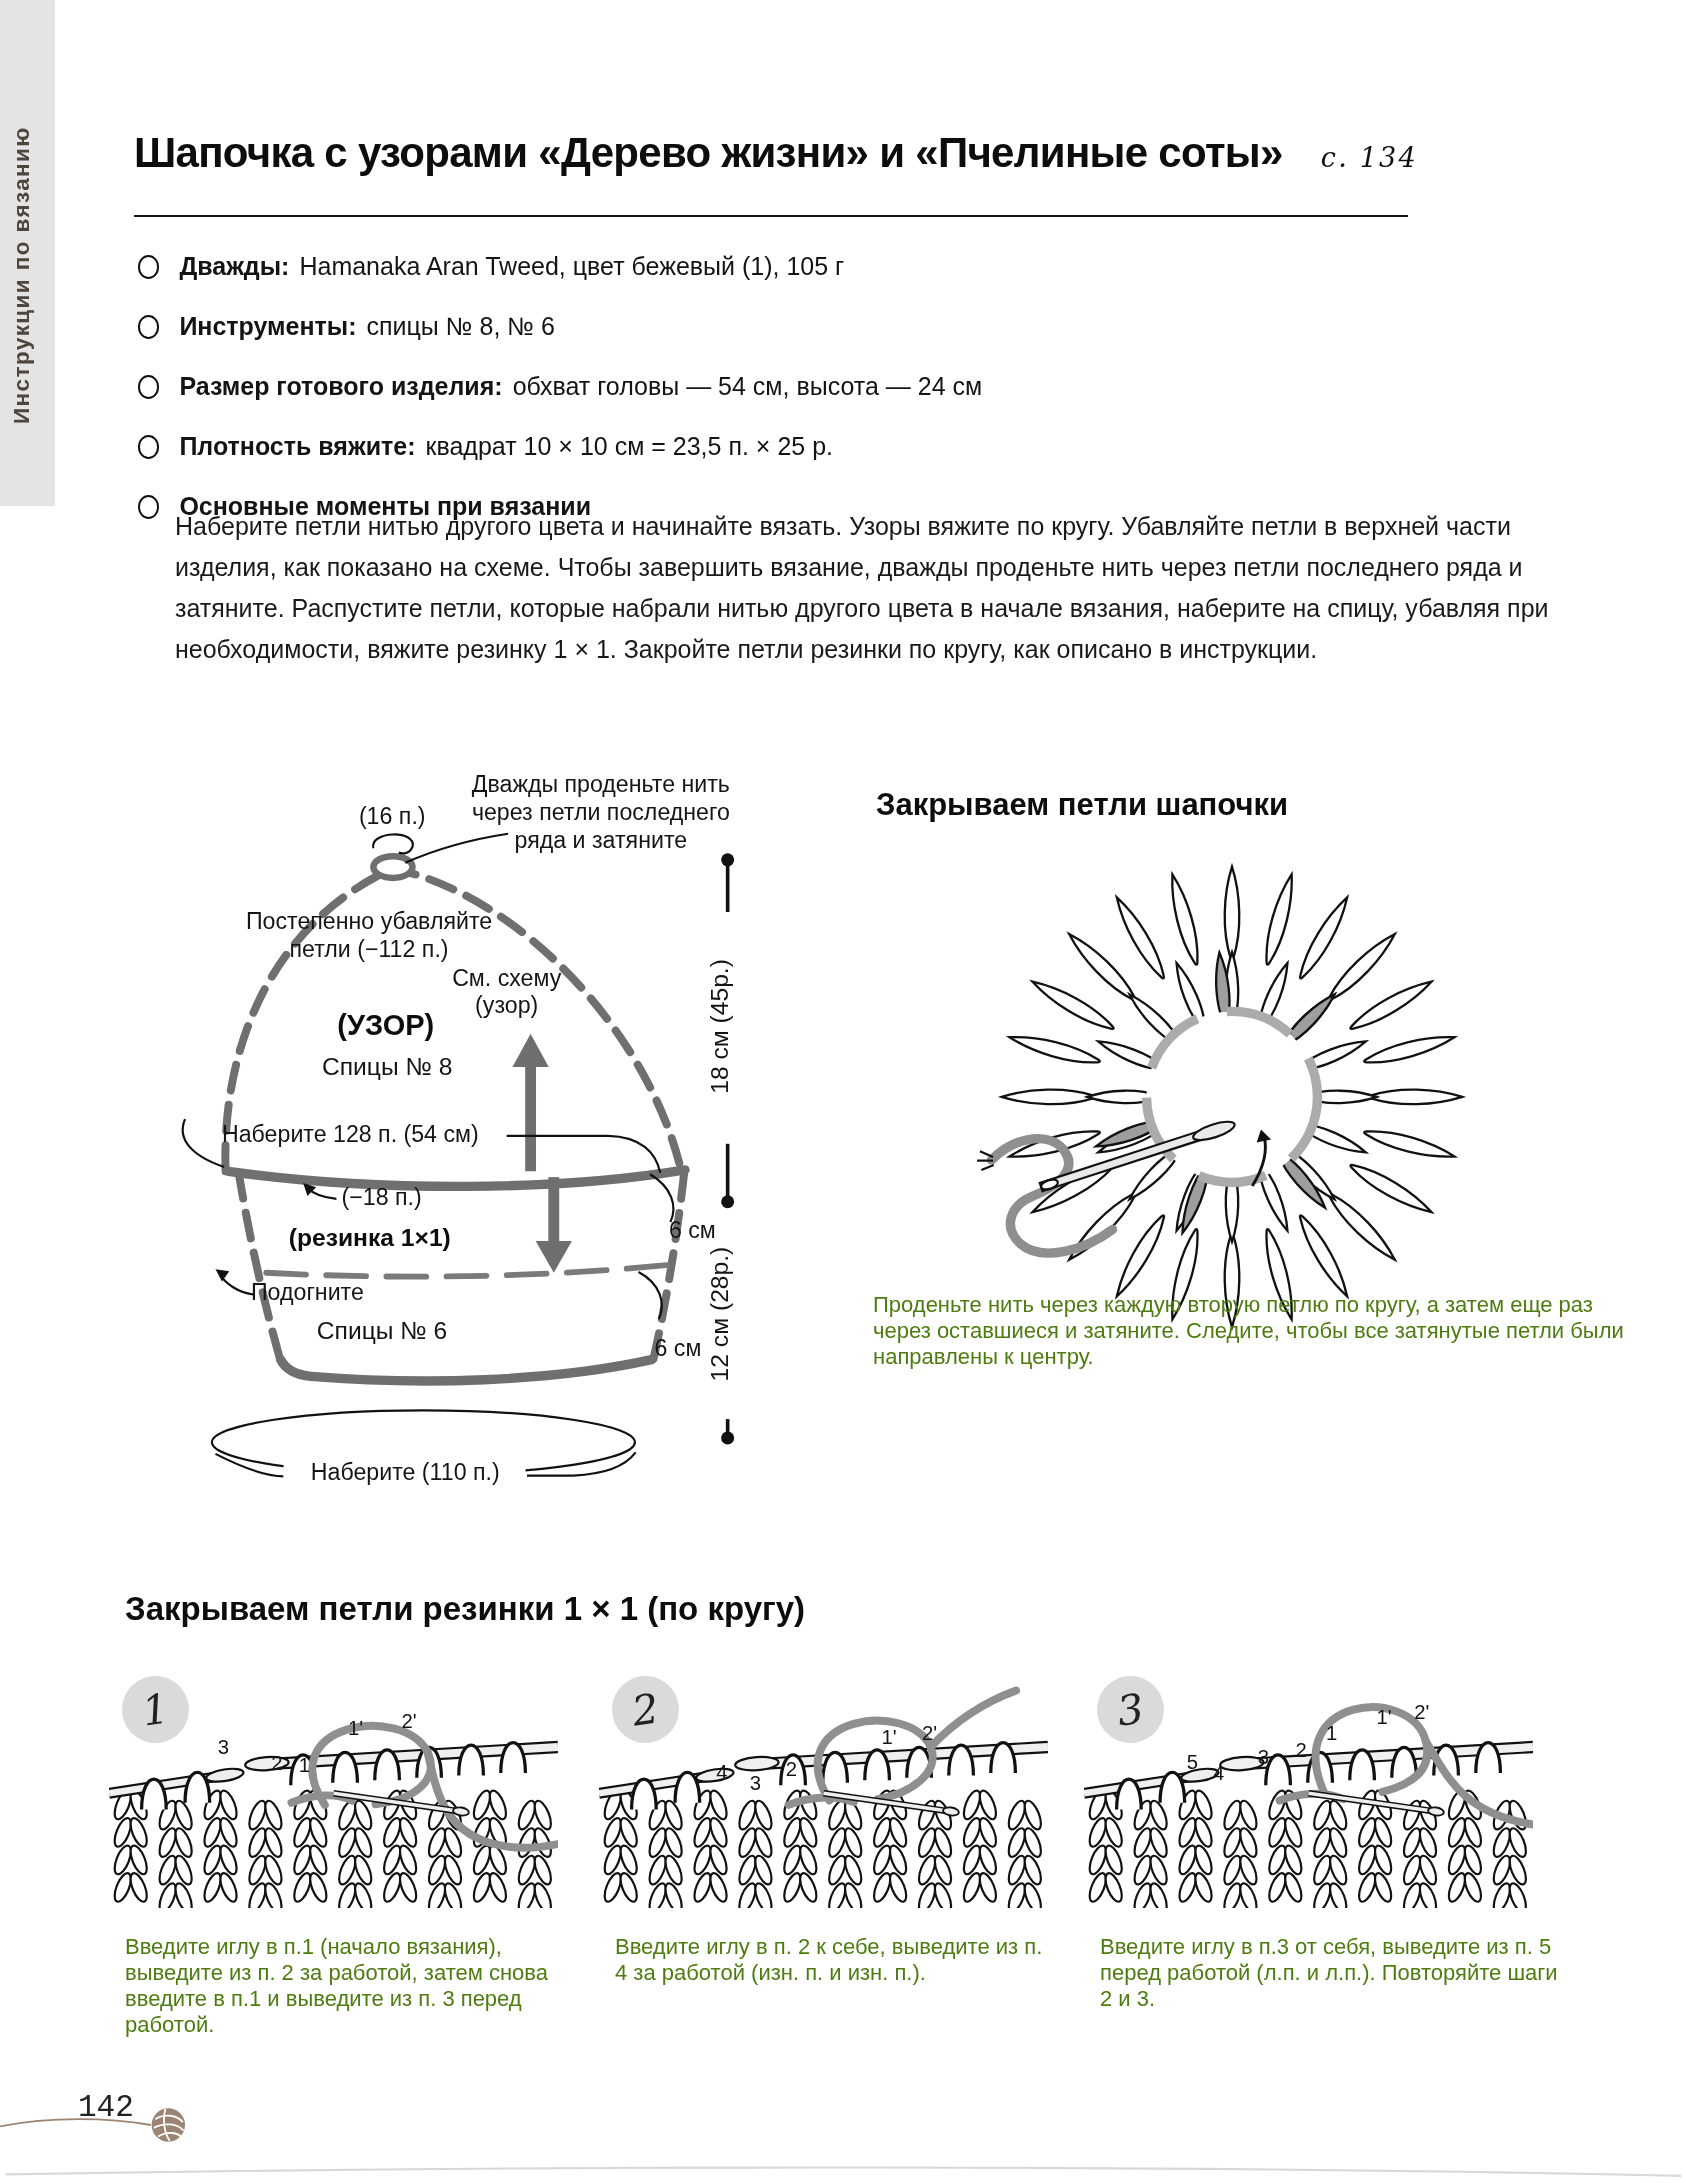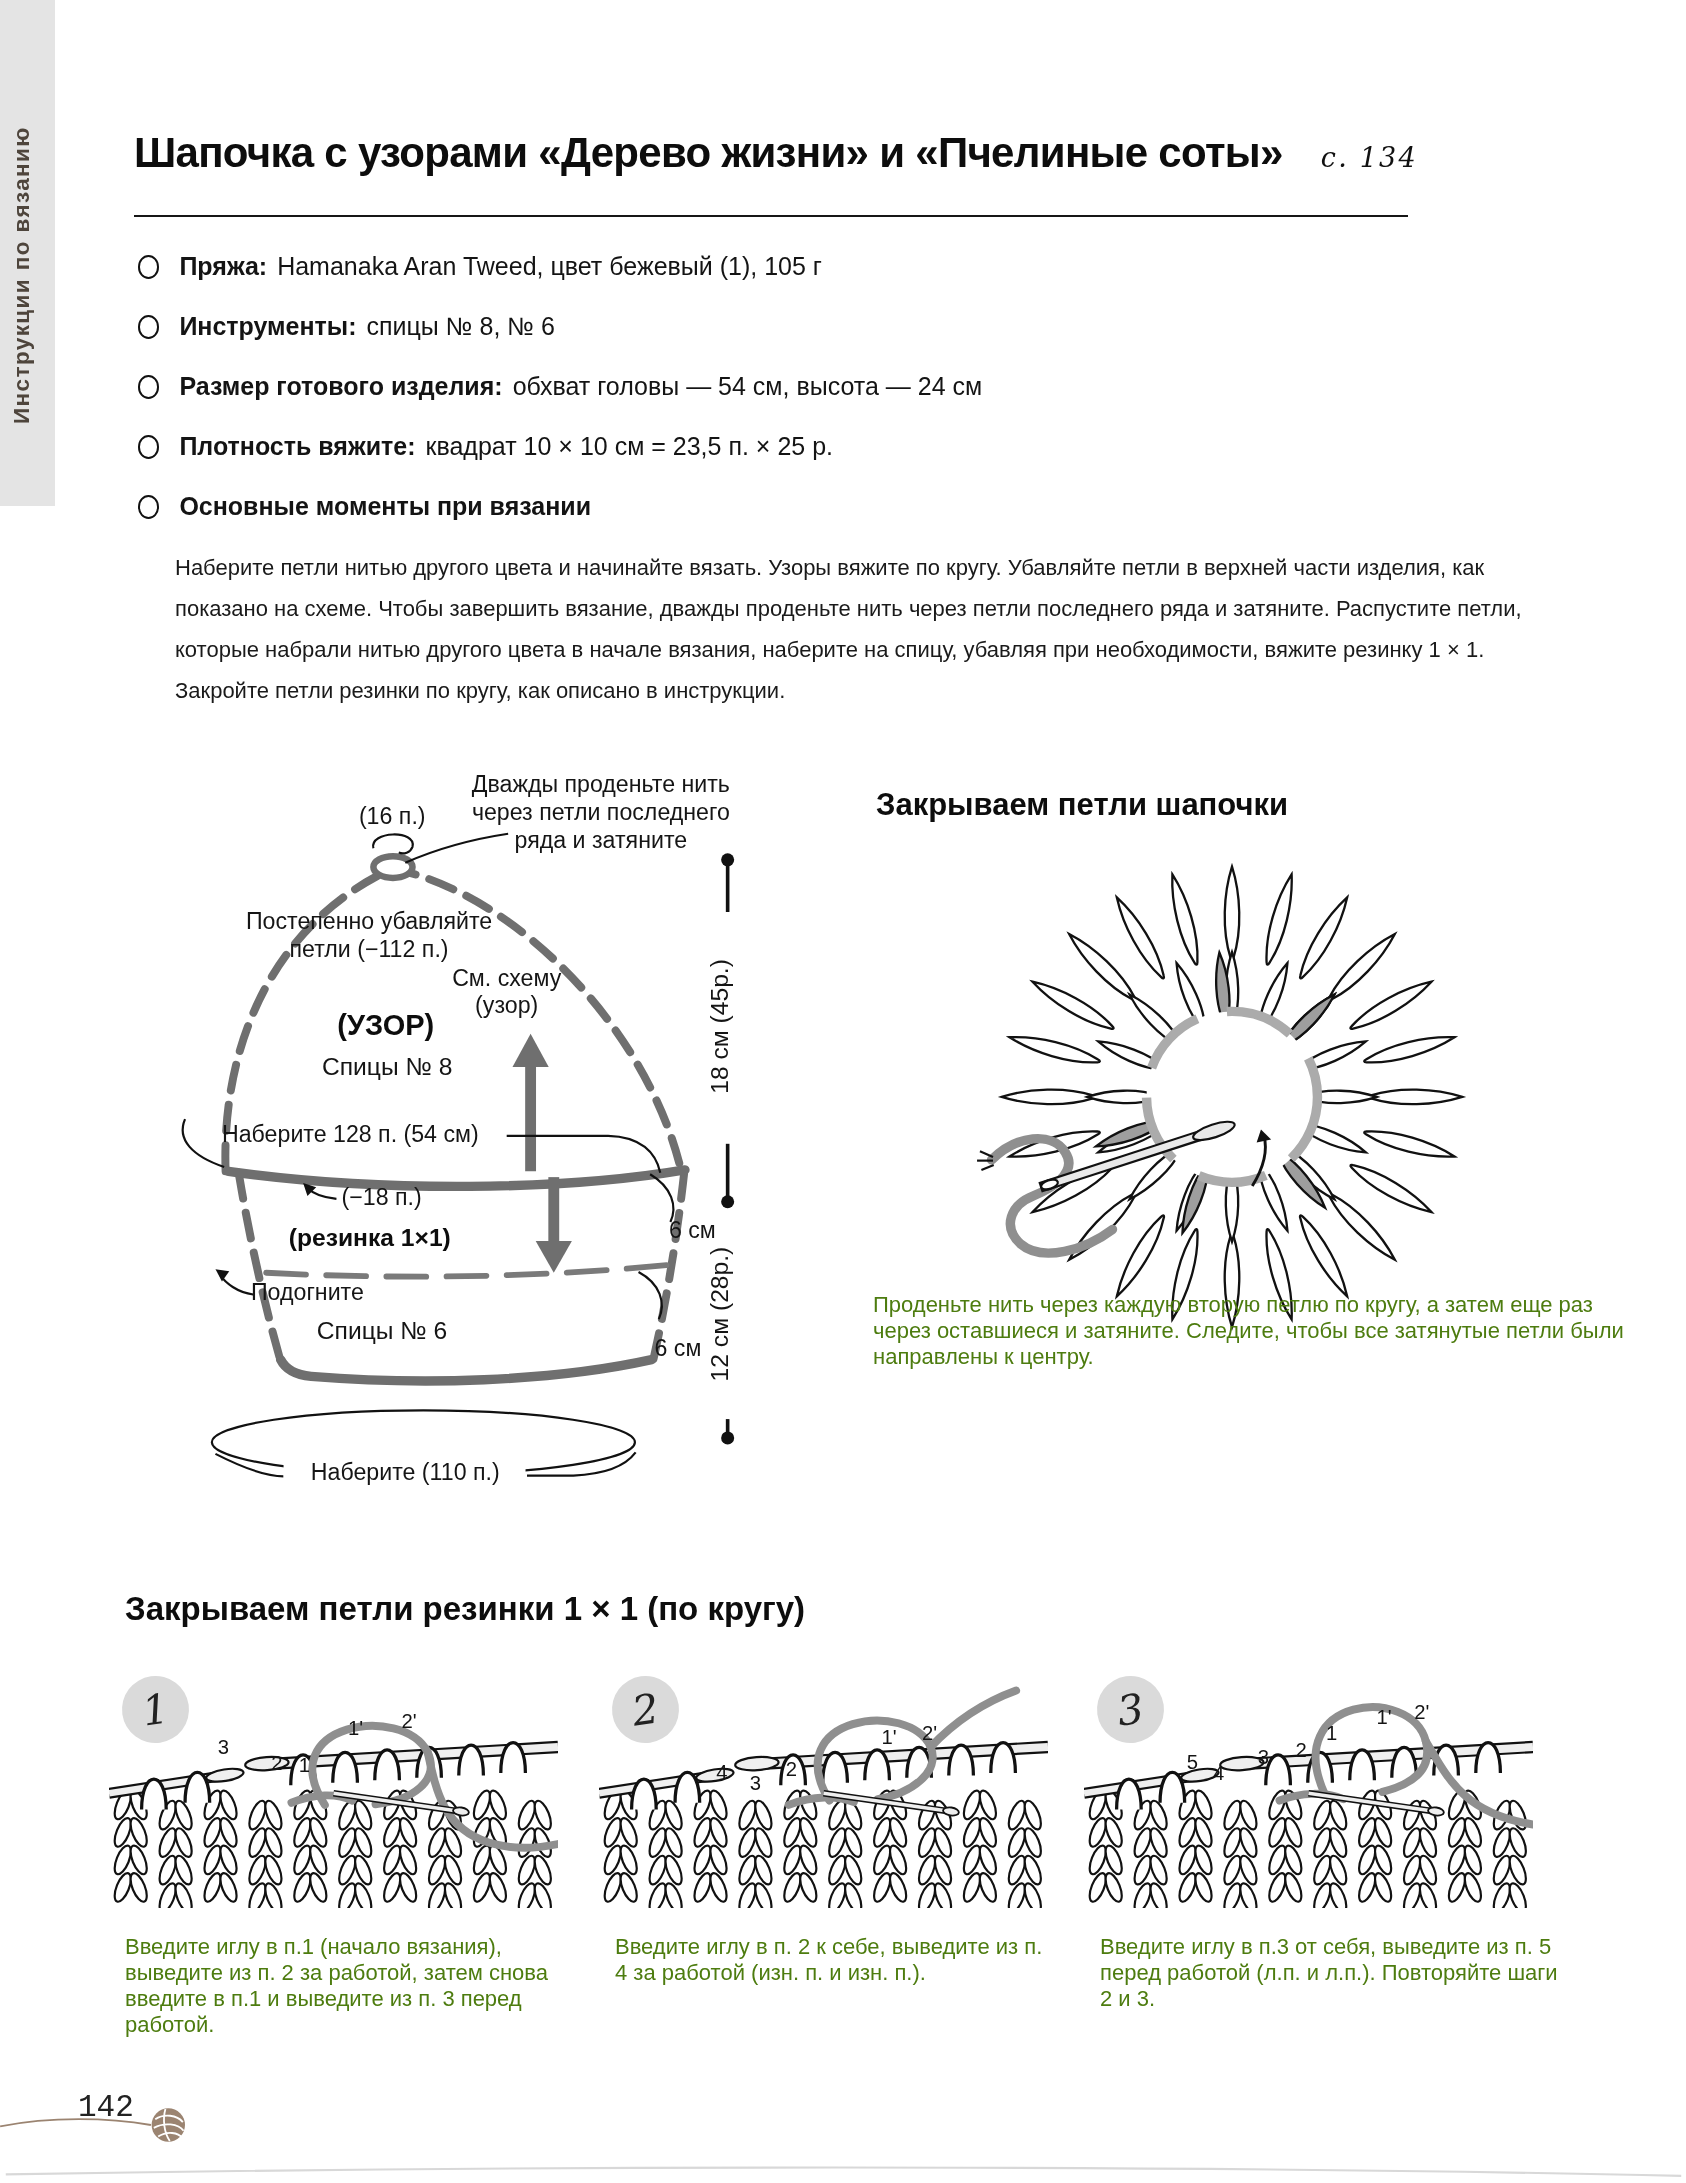--- a/index.html
+++ b/index.html
@@ -17,21 +17,21 @@
   .title-row{left:134px;top:129px;white-space:nowrap;}
   .page-title{display:inline;font-weight:bold;font-size:42px;letter-spacing:-0.7px;color:#0d0d0d;}
   .page-ref{display:inline;margin-left:35px;font-family:"DejaVu Serif",serif;font-style:italic;font-size:27px;letter-spacing:2.2px;color:#111;}
   .title-rule{left:134px;top:215px;width:1274px;height:2.2px;background:#161616;}
 
   
   .specs{left:138px;top:248px;width:1450px;}
   .spec-row{display:flex;align-items:flex-start;margin-bottom:24px;font-size:25px;line-height:36px;}
   .bullet{flex:0 0 auto;width:17.4px;height:20px;border:2.5px solid #111;border-radius:50%;margin:6.5px 20px 0 0;}
   .spec-label{font-weight:bold;margin-right:10px;white-space:nowrap;}
-  .key-body{left:175px;top:547px;width:1388px;font-size:22px;line-height:41px;color:#1a1a1a;}
+  .key-body{left:175px;top:506px;width:1388px;font-size:25px;line-height:41px;color:#1a1a1a;}
 
   
   .h-closehat{left:876px;top:787px;font-weight:bold;font-size:31px;color:#0d0d0d;}
   .h-closerib{left:125px;top:1590px;font-weight:bold;font-size:33px;color:#0d0d0d;}
 
   
   .cap{font-size:22px;line-height:26px;color:#4d7c0f;}
   .cap-hat{left:873px;top:1292px;width:757px;}
   .cap-step1{left:125px;top:1934px;width:426px;}
   .cap-step2{left:615px;top:1934px;width:435px;}
@@ -151,21 +151,21 @@
 
   <div class="abs title-row">
     <div class="page-title">Шапочка с узорами «Дерево жизни» и «Пчелиные соты»</div>
     <div class="page-ref">с. 134</div>
   </div>
   <div class="abs title-rule"></div>
 
   <div class="abs specs">
     <div class="spec-row">
       <span class="bullet"></span>
-      <span><span class="spec-label">Пряжа:</span><span>Hamanaka Aran Tweed, цвет бежевый (1), 105 г</span></span>
+      <span><span class="spec-label">Дважды:</span><span>Hamanaka Aran Tweed, цвет бежевый (1), 105 г</span></span>
     </div>
     <div class="spec-row">
       <span class="bullet"></span>
       <span><span class="spec-label">Инструменты:</span><span>спицы № 8, № 6</span></span>
     </div>
     <div class="spec-row">
       <span class="bullet"></span>
       <span><span class="spec-label">Размер готового изделия:</span><span>обхват головы — 54 см, высота — 24 см</span></span>
     </div>
     <div class="spec-row">

